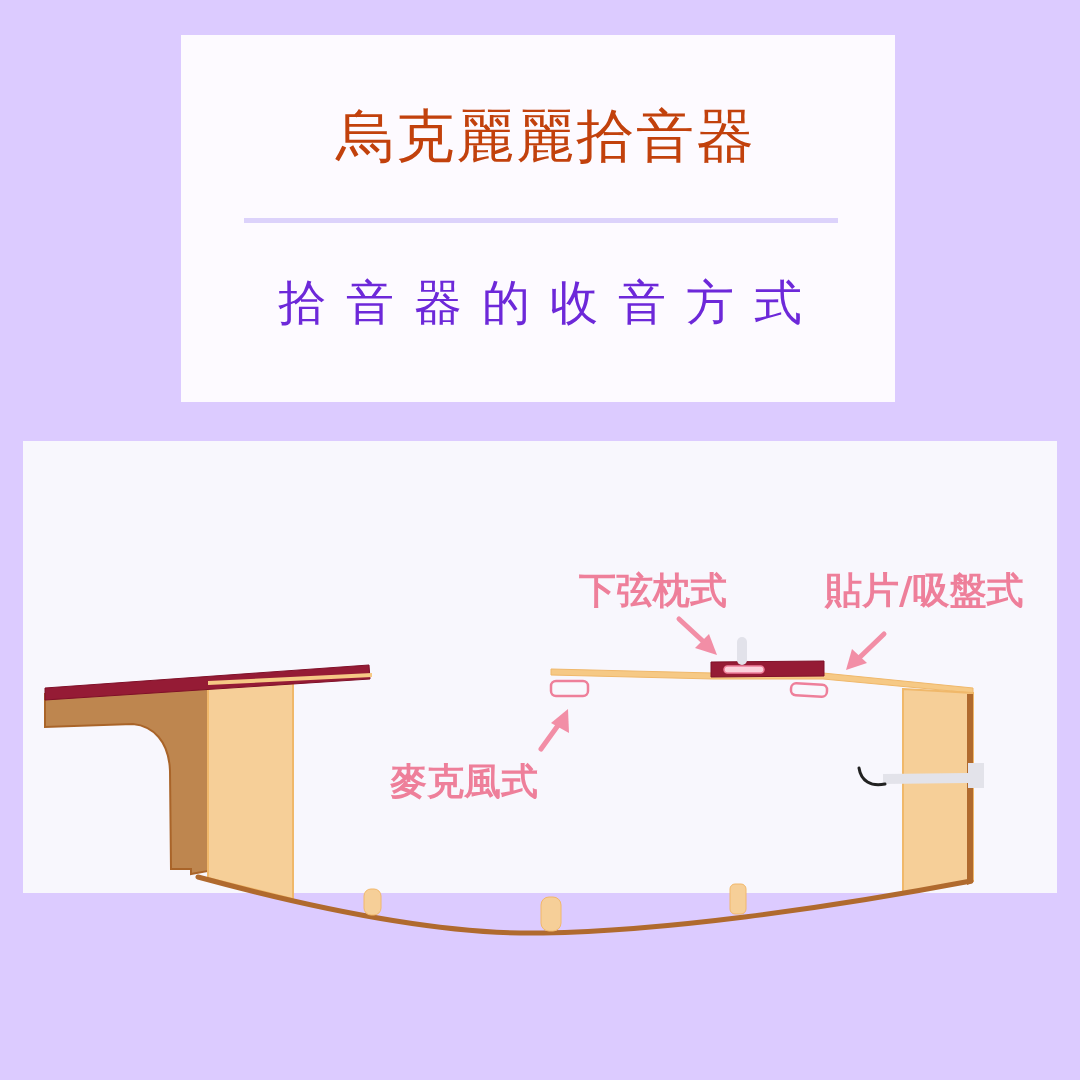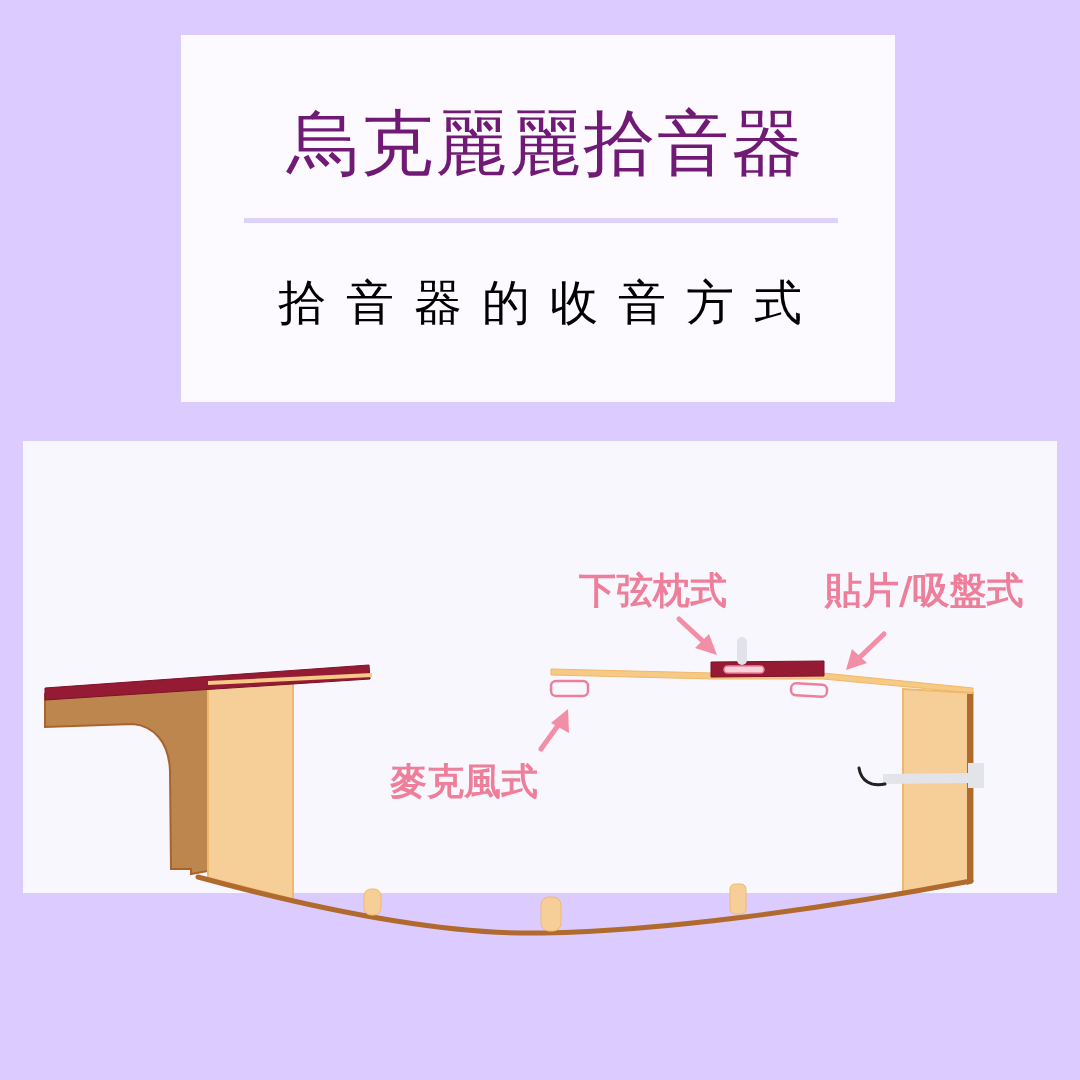--- a/index.html
+++ b/index.html
@@ -13,38 +13,38 @@
     .title-card {
       position: absolute;
       left: 181px; top: 35px;
       width: 714px; height: 367px;
       background: #fdfaff;
     }
     .main-title {
       position: absolute;
       left: 16px; right: 0; top: 72px;
       text-align: center;
-      font-size: 72px;
+      font-size: 58px;
       font-weight: normal;
-      color: #701a75;
+      color: #c2410c;
       letter-spacing: 2px;
       line-height: 1;
     }
     .divider {
       position: absolute;
       left: 63px; width: 594px;
       top: 183px; height: 5px;
       background: #dcd2fb;
     }
     .subtitle {
       position: absolute;
       left: 0; right: 0; top: 243px;
       text-align: center;
       font-size: 48px;
-      color: #000000;
+      color: #6d28d9;
       letter-spacing: 20px;
       padding-left: 24px;
       line-height: 1;
     }
     .diagram-panel {
       position: absolute;
       left: 23px; top: 441px;
       width: 1034px; height: 452px;
       background: #f8f7fd;
     }

